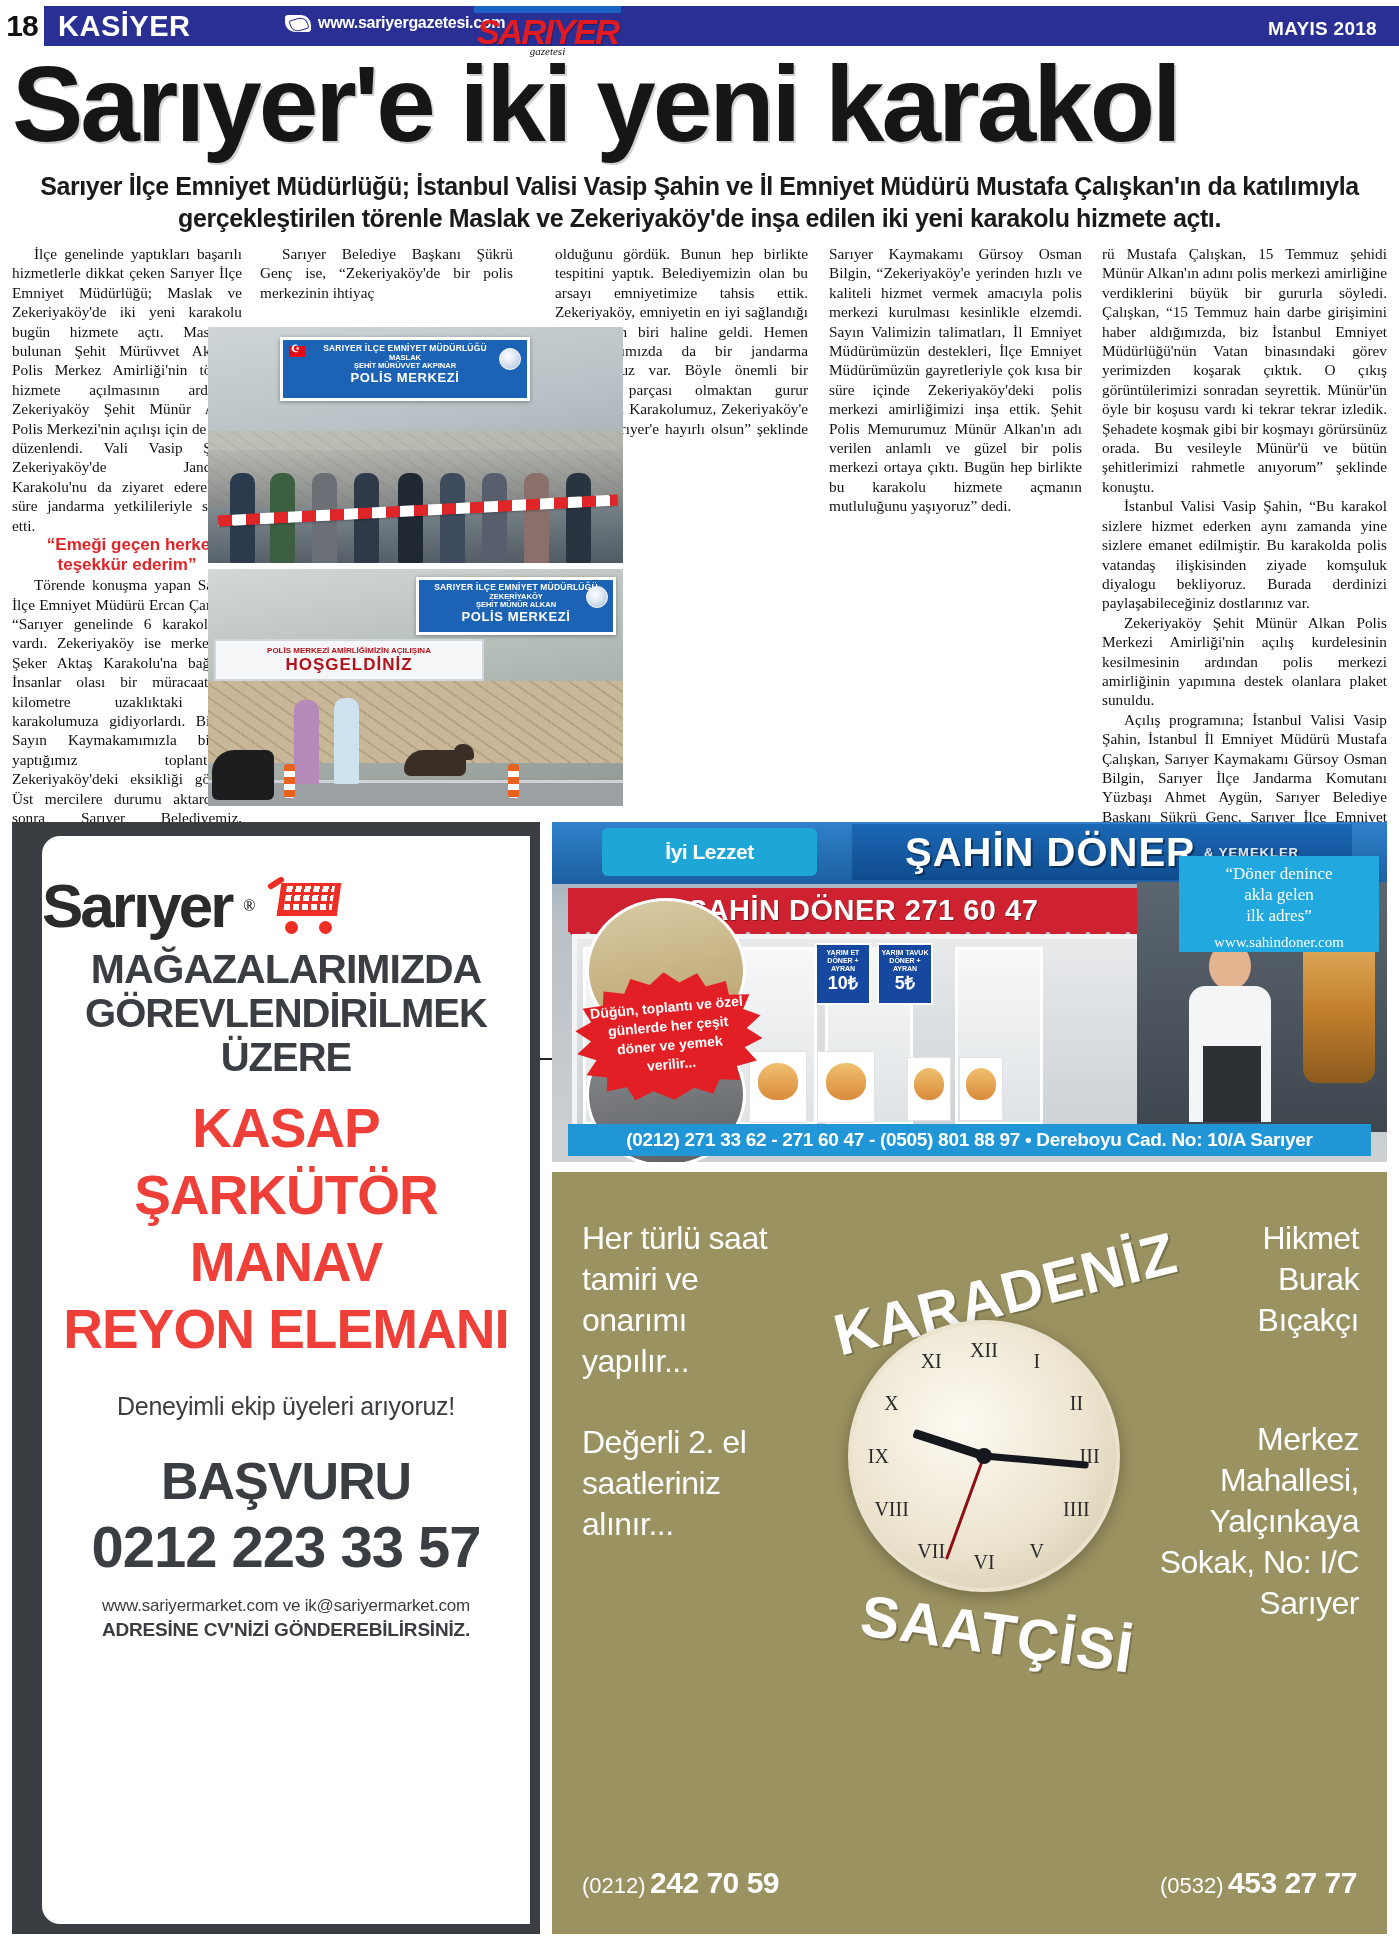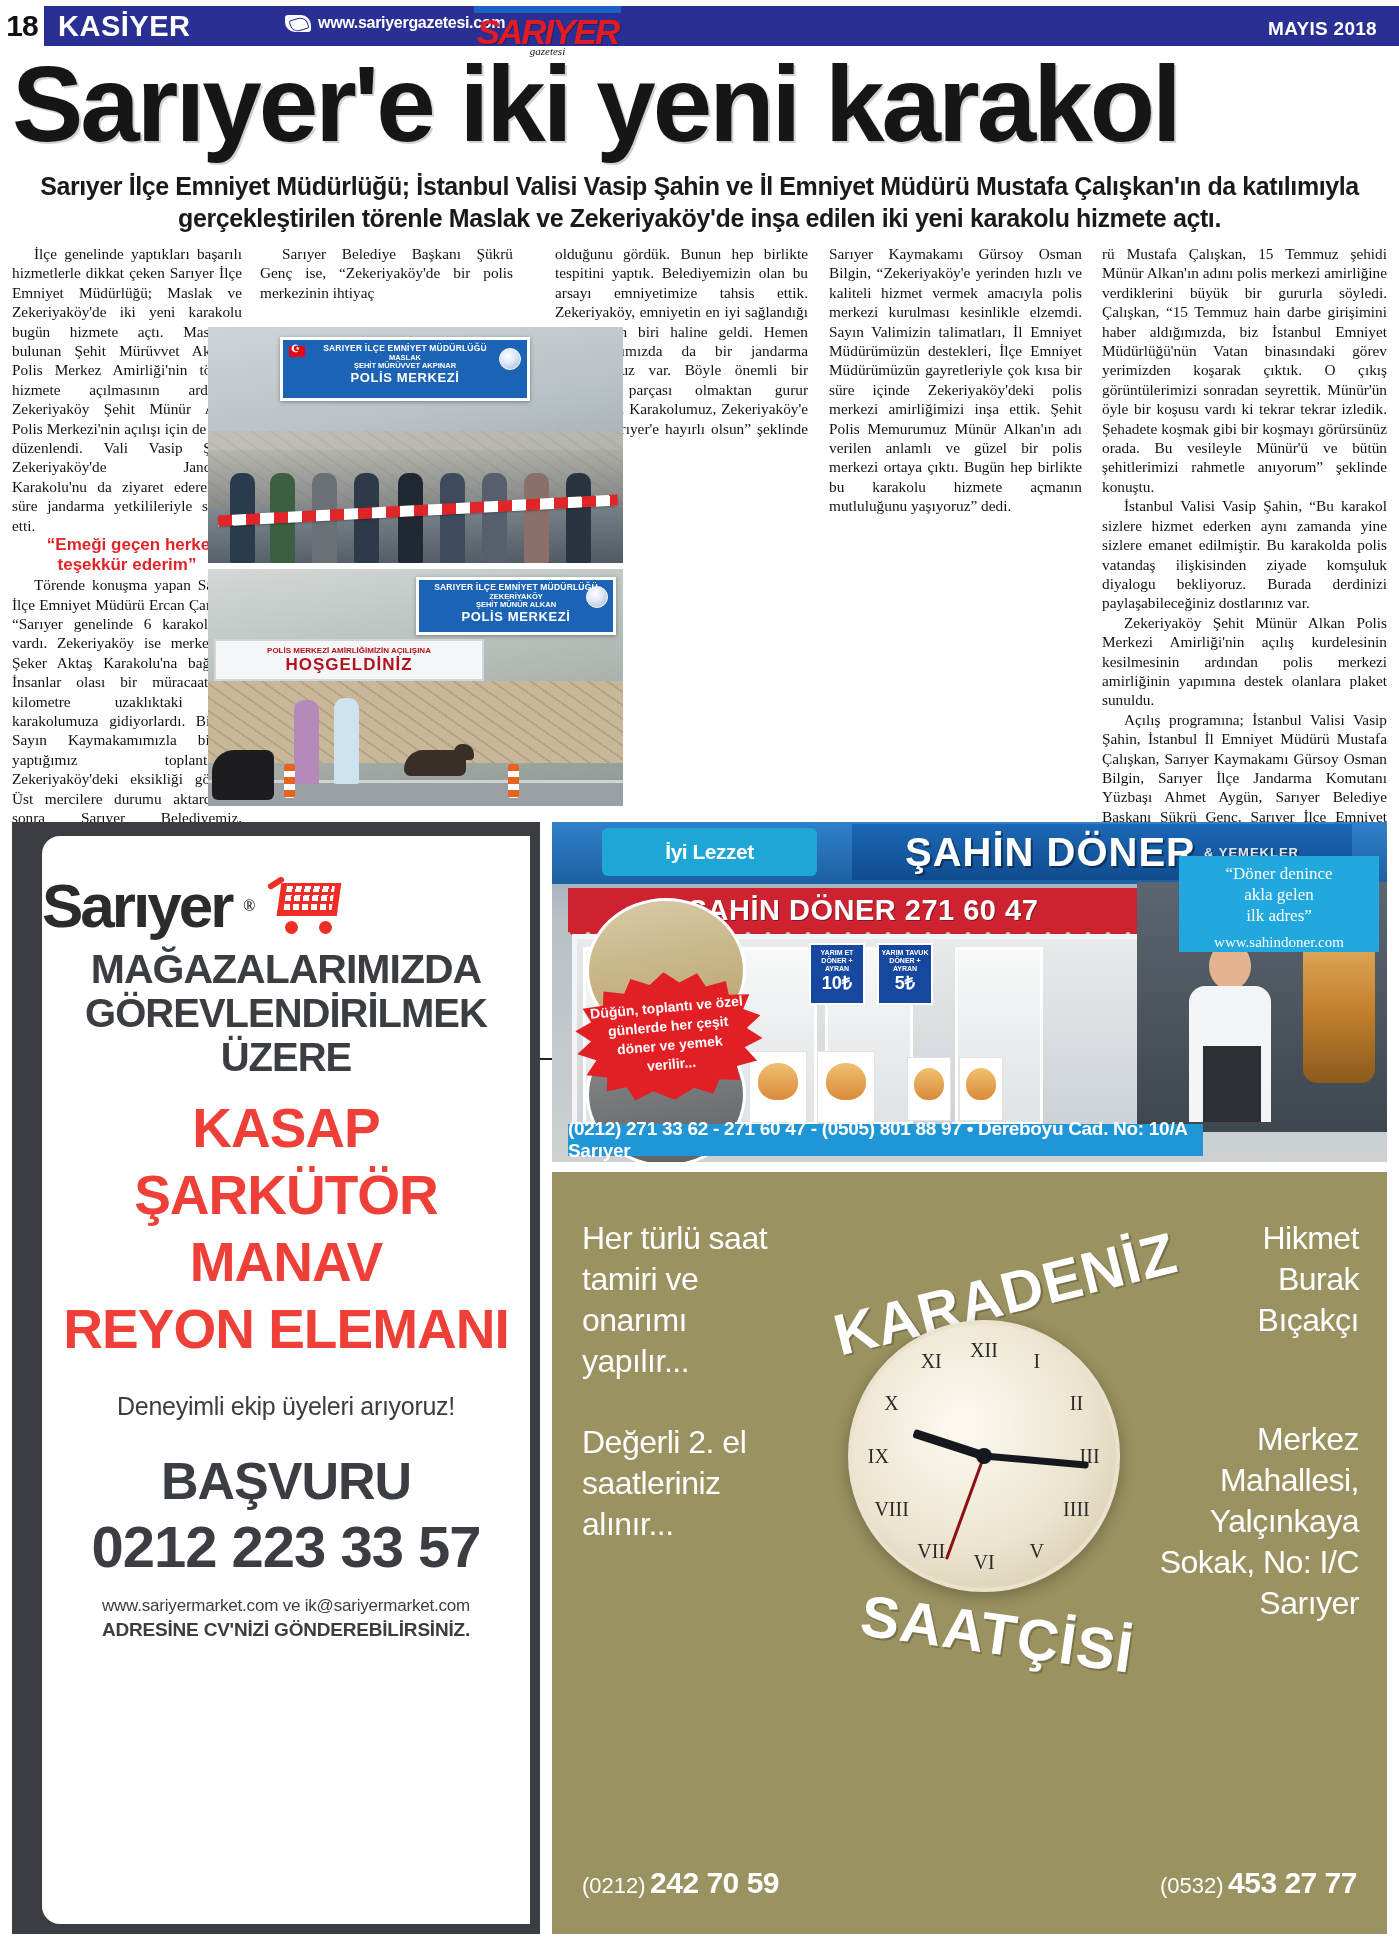--- a/index.html
+++ b/index.html
@@ -559,21 +559,21 @@
     position: absolute; left: 34px;
     width: 160px; height: 145px;
     border-radius: 50%;
     border: 3px solid #fff;
     z-index: 5;
   }
   .dn-oval.o1 { top: 76px; background: linear-gradient(170deg,#d8cba6,#b79d66); }
   .dn-oval.o2 { top: 200px; background: linear-gradient(170deg,#8d8f92,#5e6164); }
   .dn-footer {
     position: absolute; left: 16px; bottom: 6px;
-    width: 635px; height: 32px;
+    width: 803px; height: 32px;
     background: #2196d6;
     color: #fff;
     font-family: "Liberation Sans", sans-serif;
     font-weight: bold;
     font-size: 19px;
     display: flex; align-items: center; justify-content: center;
     letter-spacing: -0.3px;
     z-index: 8;
   }
 
@@ -810,21 +810,21 @@
         <span class="dn-glass" style="left:152px"></span>
         <span class="dn-glass" style="left:248px"></span>
         <span class="dn-glass" style="left:378px"></span>
         <span class="dn-poster" style="left:102px;top:14px;width:44px;height:52px"></span>
         <span class="dn-poster" style="left:102px;top:74px;width:44px;height:52px"></span>
         <span class="dn-poster" style="left:102px;top:134px;width:44px;height:52px"></span>
         <span class="dn-poster" style="left:172px;top:112px;width:58px;height:72px"></span>
         <span class="dn-poster" style="left:240px;top:112px;width:58px;height:72px"></span>
         <span class="dn-poster" style="left:330px;top:118px;width:44px;height:64px"></span>
         <span class="dn-poster" style="left:382px;top:118px;width:44px;height:64px"></span>
-        <span class="dn-pricebox" style="left:232px;top:4px">
+        <span class="dn-pricebox" style="left:238px;top:4px">
           <span>YARIM ET DÖNER + AYRAN</span>
           <span class="big">10₺</span>
         </span>
         <span class="dn-pricebox" style="left:300px;top:4px">
           <span>YARIM TAVUK DÖNER + AYRAN</span>
           <span class="big">5₺</span>
         </span>
       </div>
 
       <div class="dn-rightpanel"></div>

